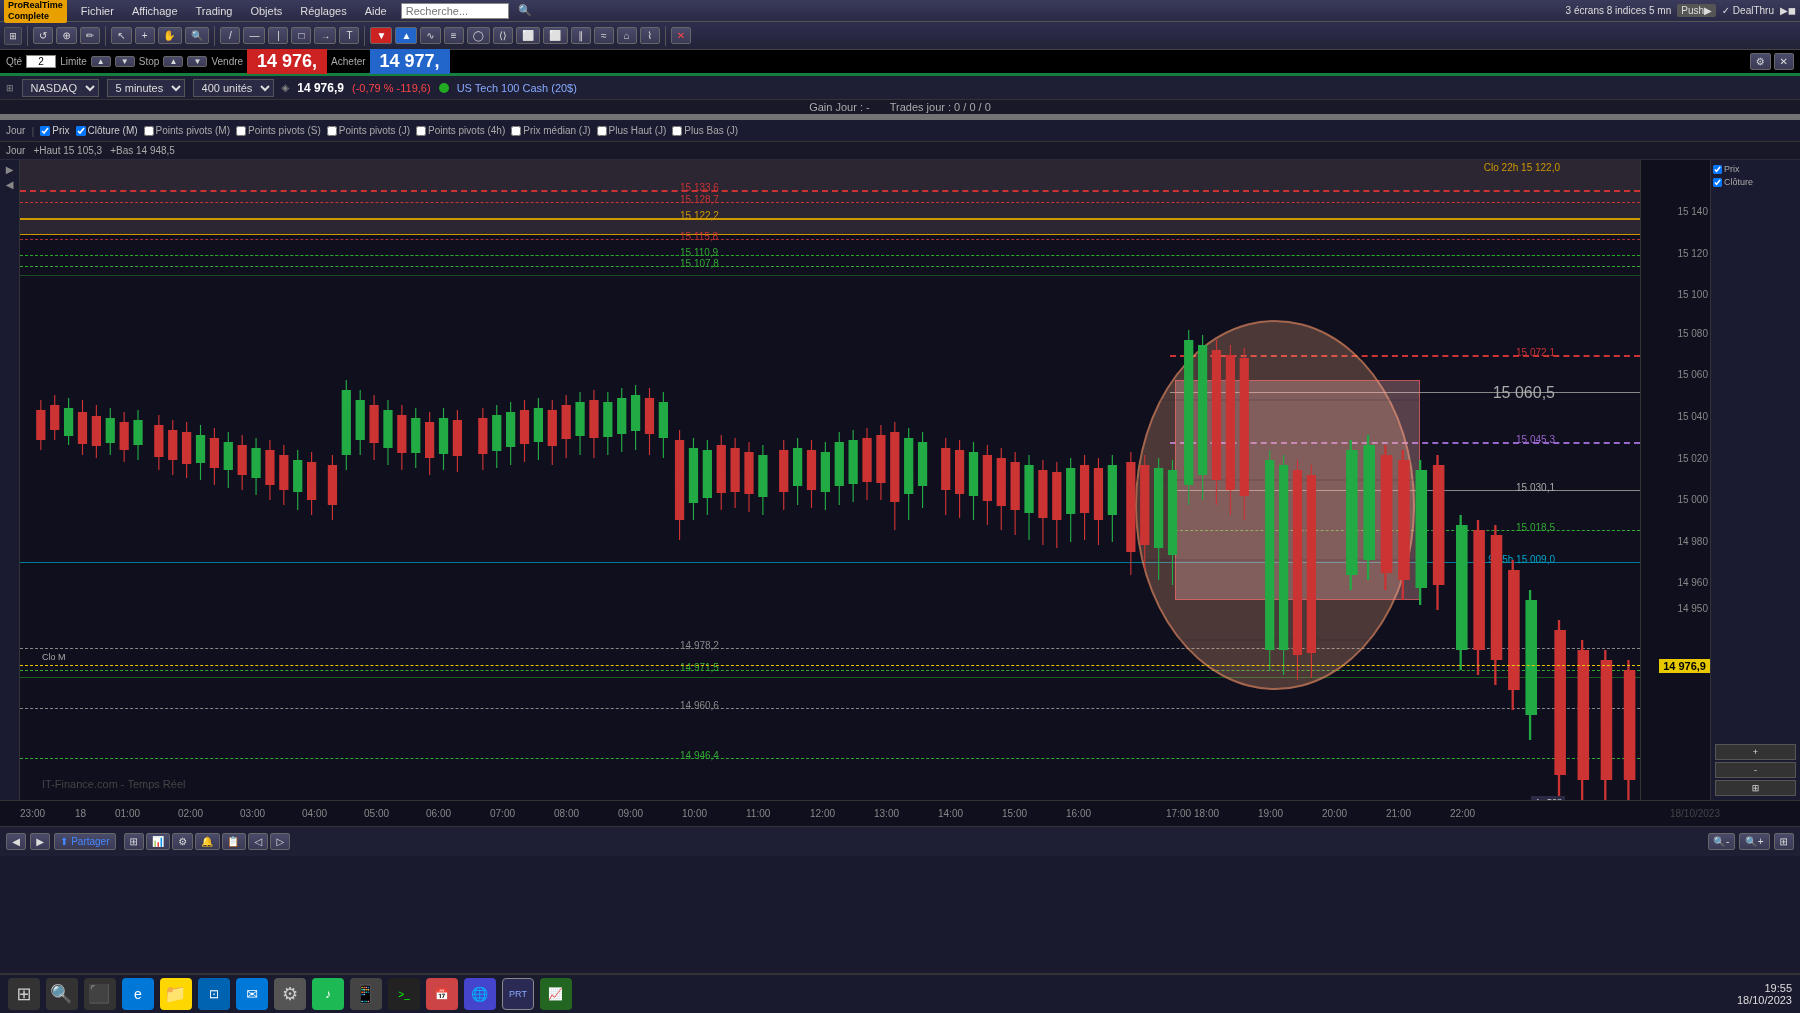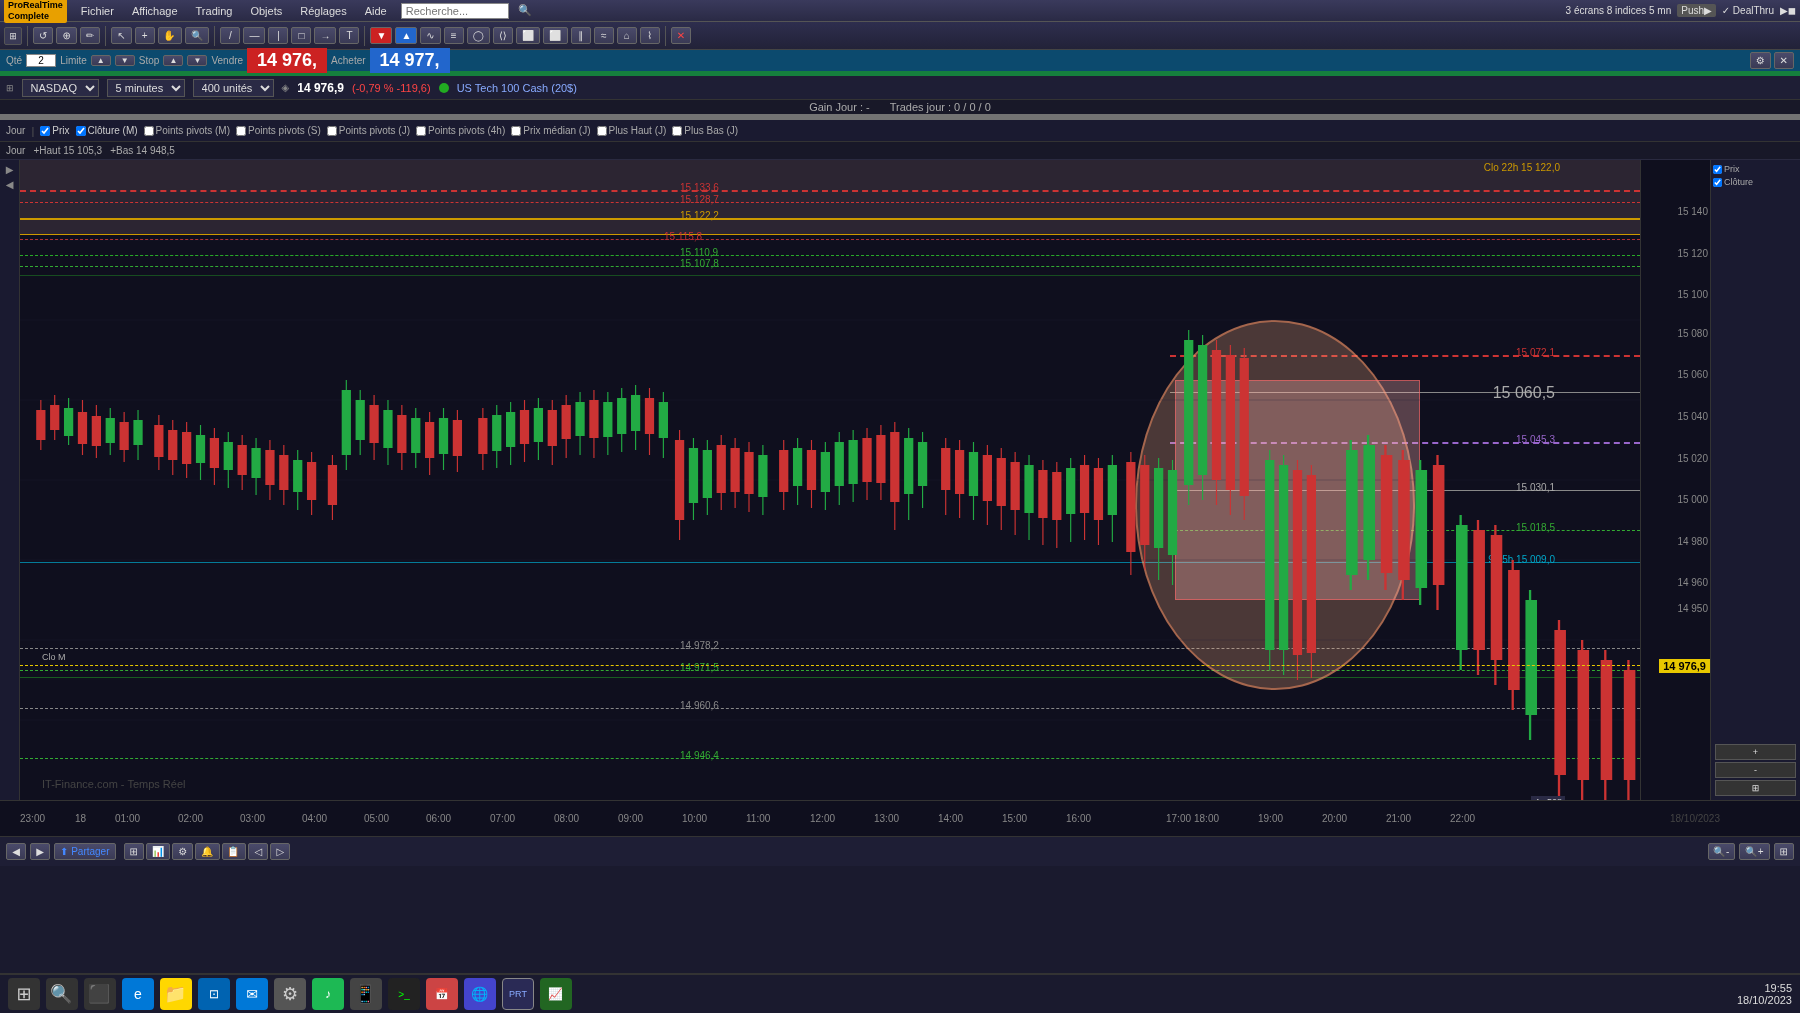--- a/index.html
+++ b/index.html
@@ -87,28 +87,28 @@
 
     
     #right-panel {
       width: 90px; background: #1a1a30; border-left: 1px solid #333;
       display: flex; flex-direction: column;
     }
 
     
     #order-panel {
       display: flex; align-items: center; height: 26px;
-      background: #0c4a6e; border-bottom: 5px solid #15803d; padding: 0 6px; gap: 4px;
+      background: #000000; border-bottom: 3px solid #15803d; padding: 0 6px; gap: 4px;
     }
     .order-label { color: #aaa; font-size: 10px; }
     .order-input { width: 30px; background: #fff; border: 1px solid #888; color: #000; font-size: 10px; text-align: center; }
 
     
     #time-bar {
-      height: 36px; background: #0f0f1e; border-top: 1px solid #333;
+      height: 26px; background: #0f0f1e; border-top: 1px solid #333;
       display: flex; align-items: center; padding: 0 0 0 20px;
       color: #888; font-size: 10px; position: relative;
     }
 
     
     #bottom-toolbar {
       height: 30px; background: #1e1e35; border-top: 1px solid #333;
       display: flex; align-items: center; padding: 0 6px; gap: 4px;
     }
 
@@ -330,21 +330,21 @@
     <div style="position:absolute; top:30px; left:0; right:0; border-top: 2px dashed #cc3333;"></div>
     <div style="position:absolute; top:22px; left:660px; font-size:10px; color:#cc3333;">15 133,6</div>
 
     <div style="position:absolute; top:42px; left:0; right:0; border-top: 1px dashed #cc3333;"></div>
     <div style="position:absolute; top:34px; left:660px; font-size:10px; color:#cc3333;">15 128,7</div>
 
     <div style="position:absolute; top:58px; left:0; right:0; border-top: 2px solid #cc9900;"></div>
     <div style="position:absolute; top:50px; left:660px; font-size:10px; color:#cc9900;">15 122,2</div>
 
     <div style="position:absolute; top:79px; left:0; right:0; border-top: 1px dashed #cc3333;"></div>
-    <div style="position:absolute; top:71px; left:644px; font-size:10px; color:#cc3333;">15 115,8</div>
+    <div style="position:absolute; top:71px; left:660px; font-size:10px; color:#cc3333;">15 115,8</div>
 
     <div style="position:absolute; top:95px; left:0; right:0; border-top: 1px dashed #33aa33;"></div>
     <div style="position:absolute; top:87px; left:660px; font-size:10px; color:#33aa33;">15 110,9</div>
 
     <div style="position:absolute; top:106px; left:0; right:0; border-top: 1px dashed #33aa33;"></div>
     <div style="position:absolute; top:98px; left:660px; font-size:10px; color:#33aa33;">15 107,8</div>
 
     <div style="position:absolute; top:95px; left:0; right:0; border-top: 1px dashed #22aa22; opacity:0.6;"></div>
     <div style="position:absolute; top:115px; left:0; right:0; border-top: 1px solid #22aa22; opacity:0.4;"></div>
 

